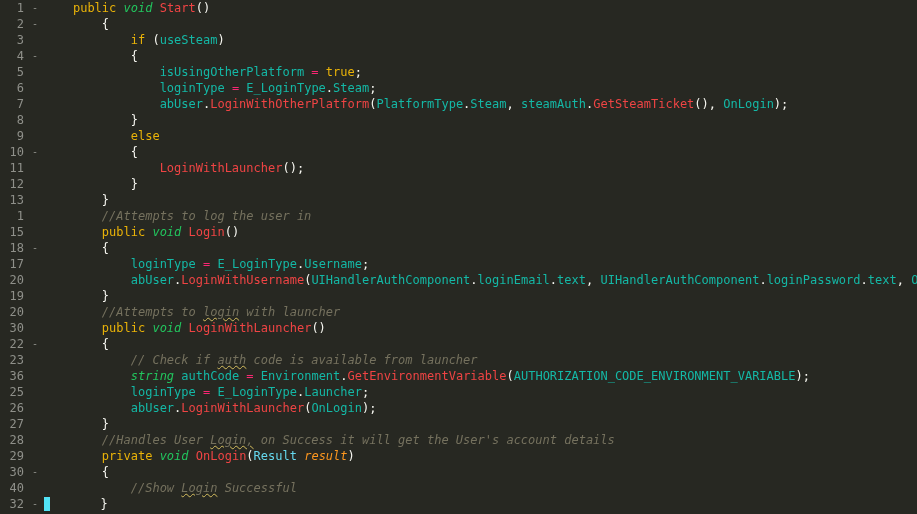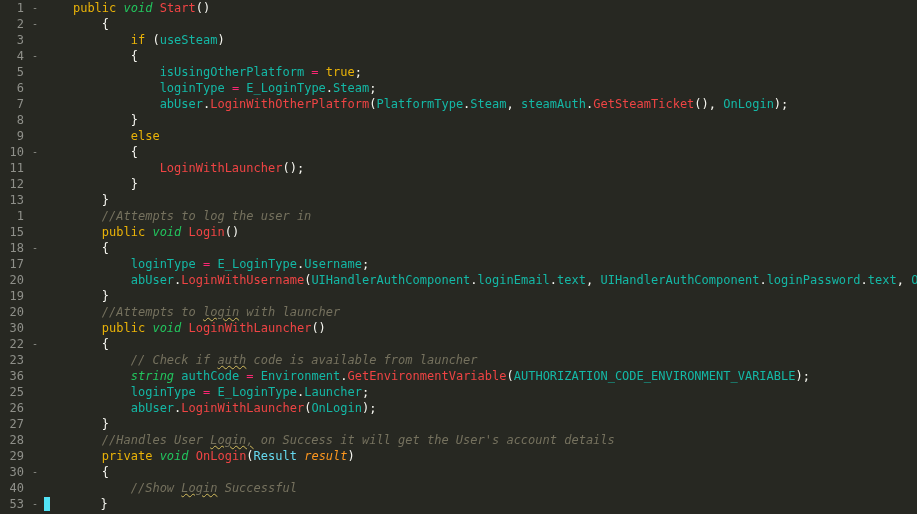--- a/index.html
+++ b/index.html
@@ -109,21 +109,21 @@
       <span class="ln">22</span>
       <span class="ln">23</span>
       <span class="ln">36</span>
       <span class="ln">25</span>
       <span class="ln">26</span>
       <span class="ln">27</span>
       <span class="ln">28</span>
       <span class="ln">29</span>
       <span class="ln">30</span>
       <span class="ln">40</span>
-      <span class="ln">53</span>
+      <span class="ln">32</span>
     </div>
   <div class="fold-col" id="folds">
       <span class="fm">-</span>
       <span class="fm">-</span>
       <span class="fm"></span>
       <span class="fm">-</span>
       <span class="fm"></span>
       <span class="fm"></span>
       <span class="fm"></span>
       <span class="fm"></span>

